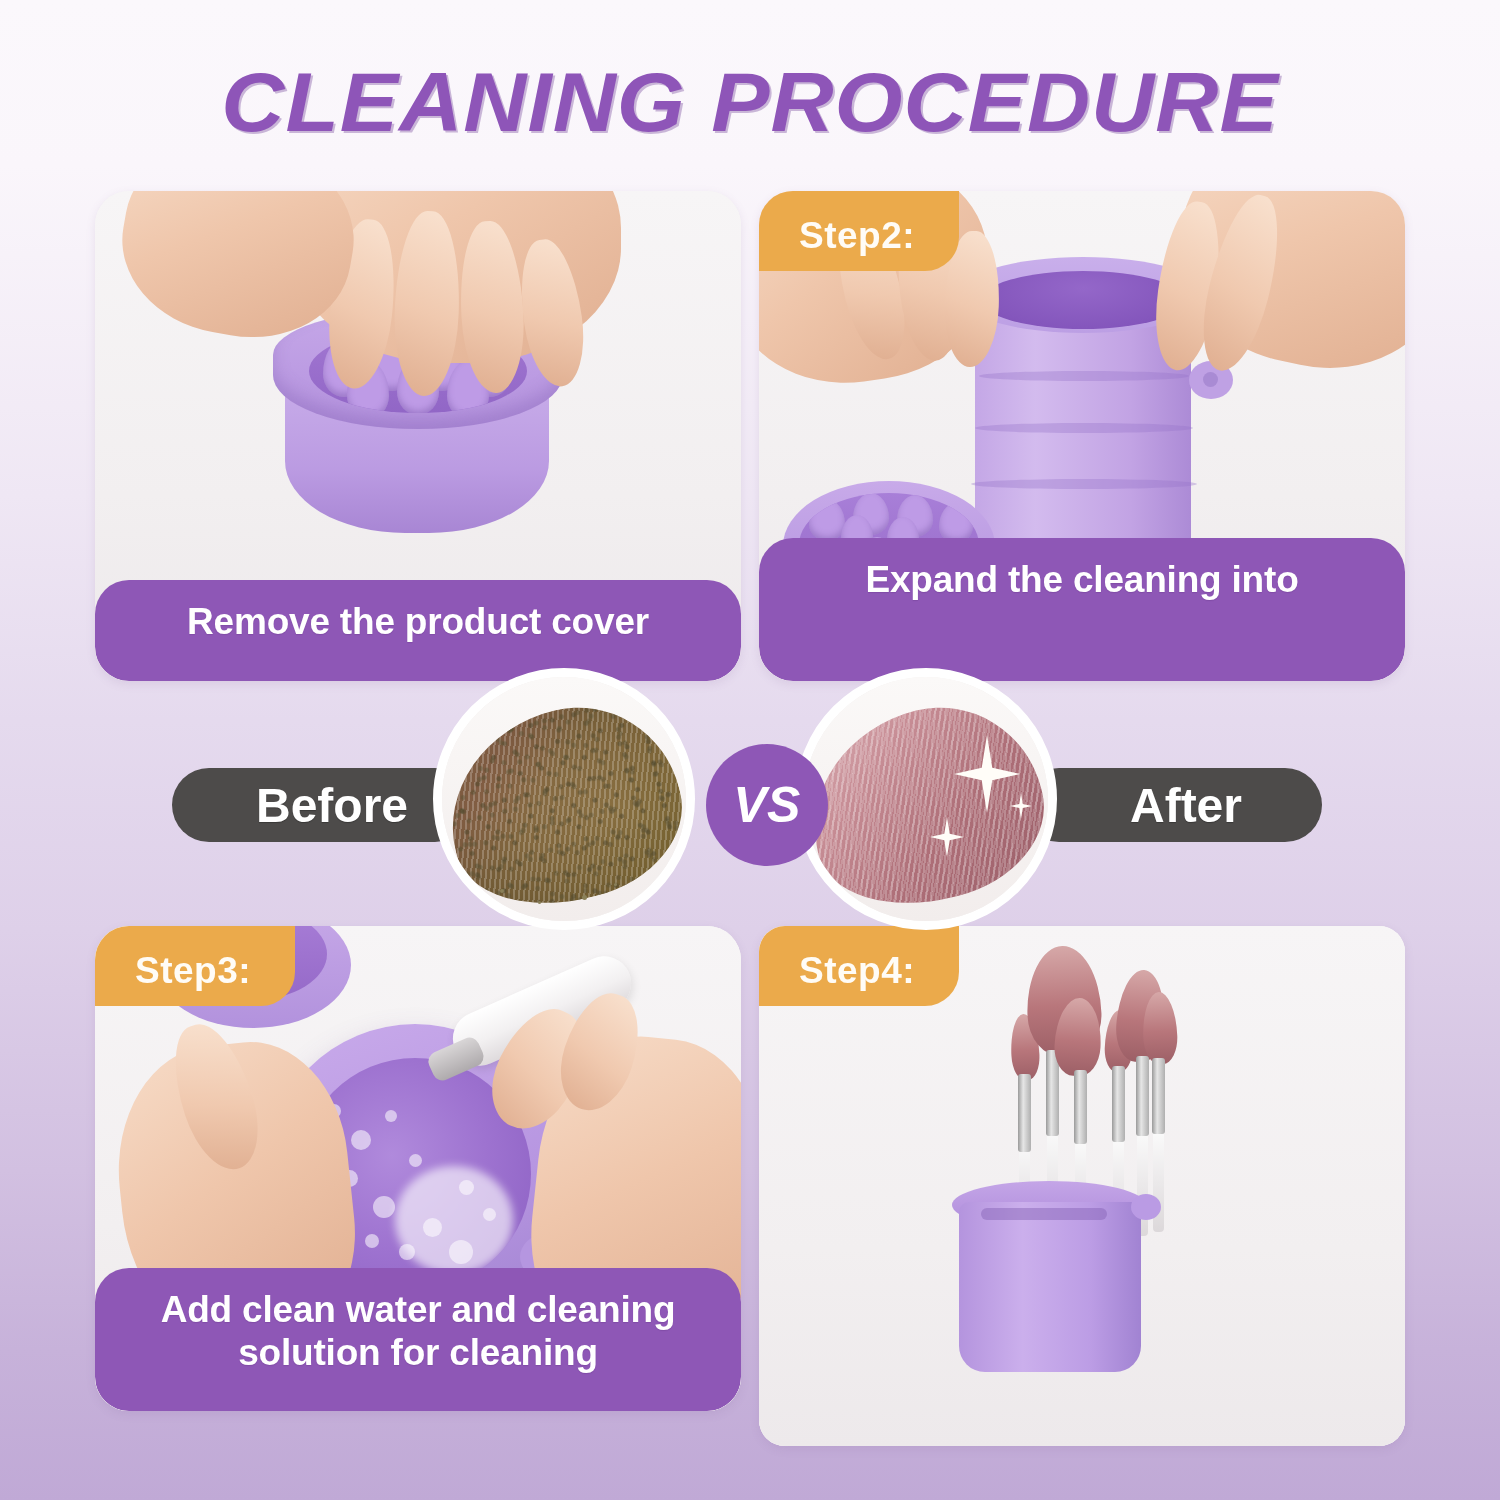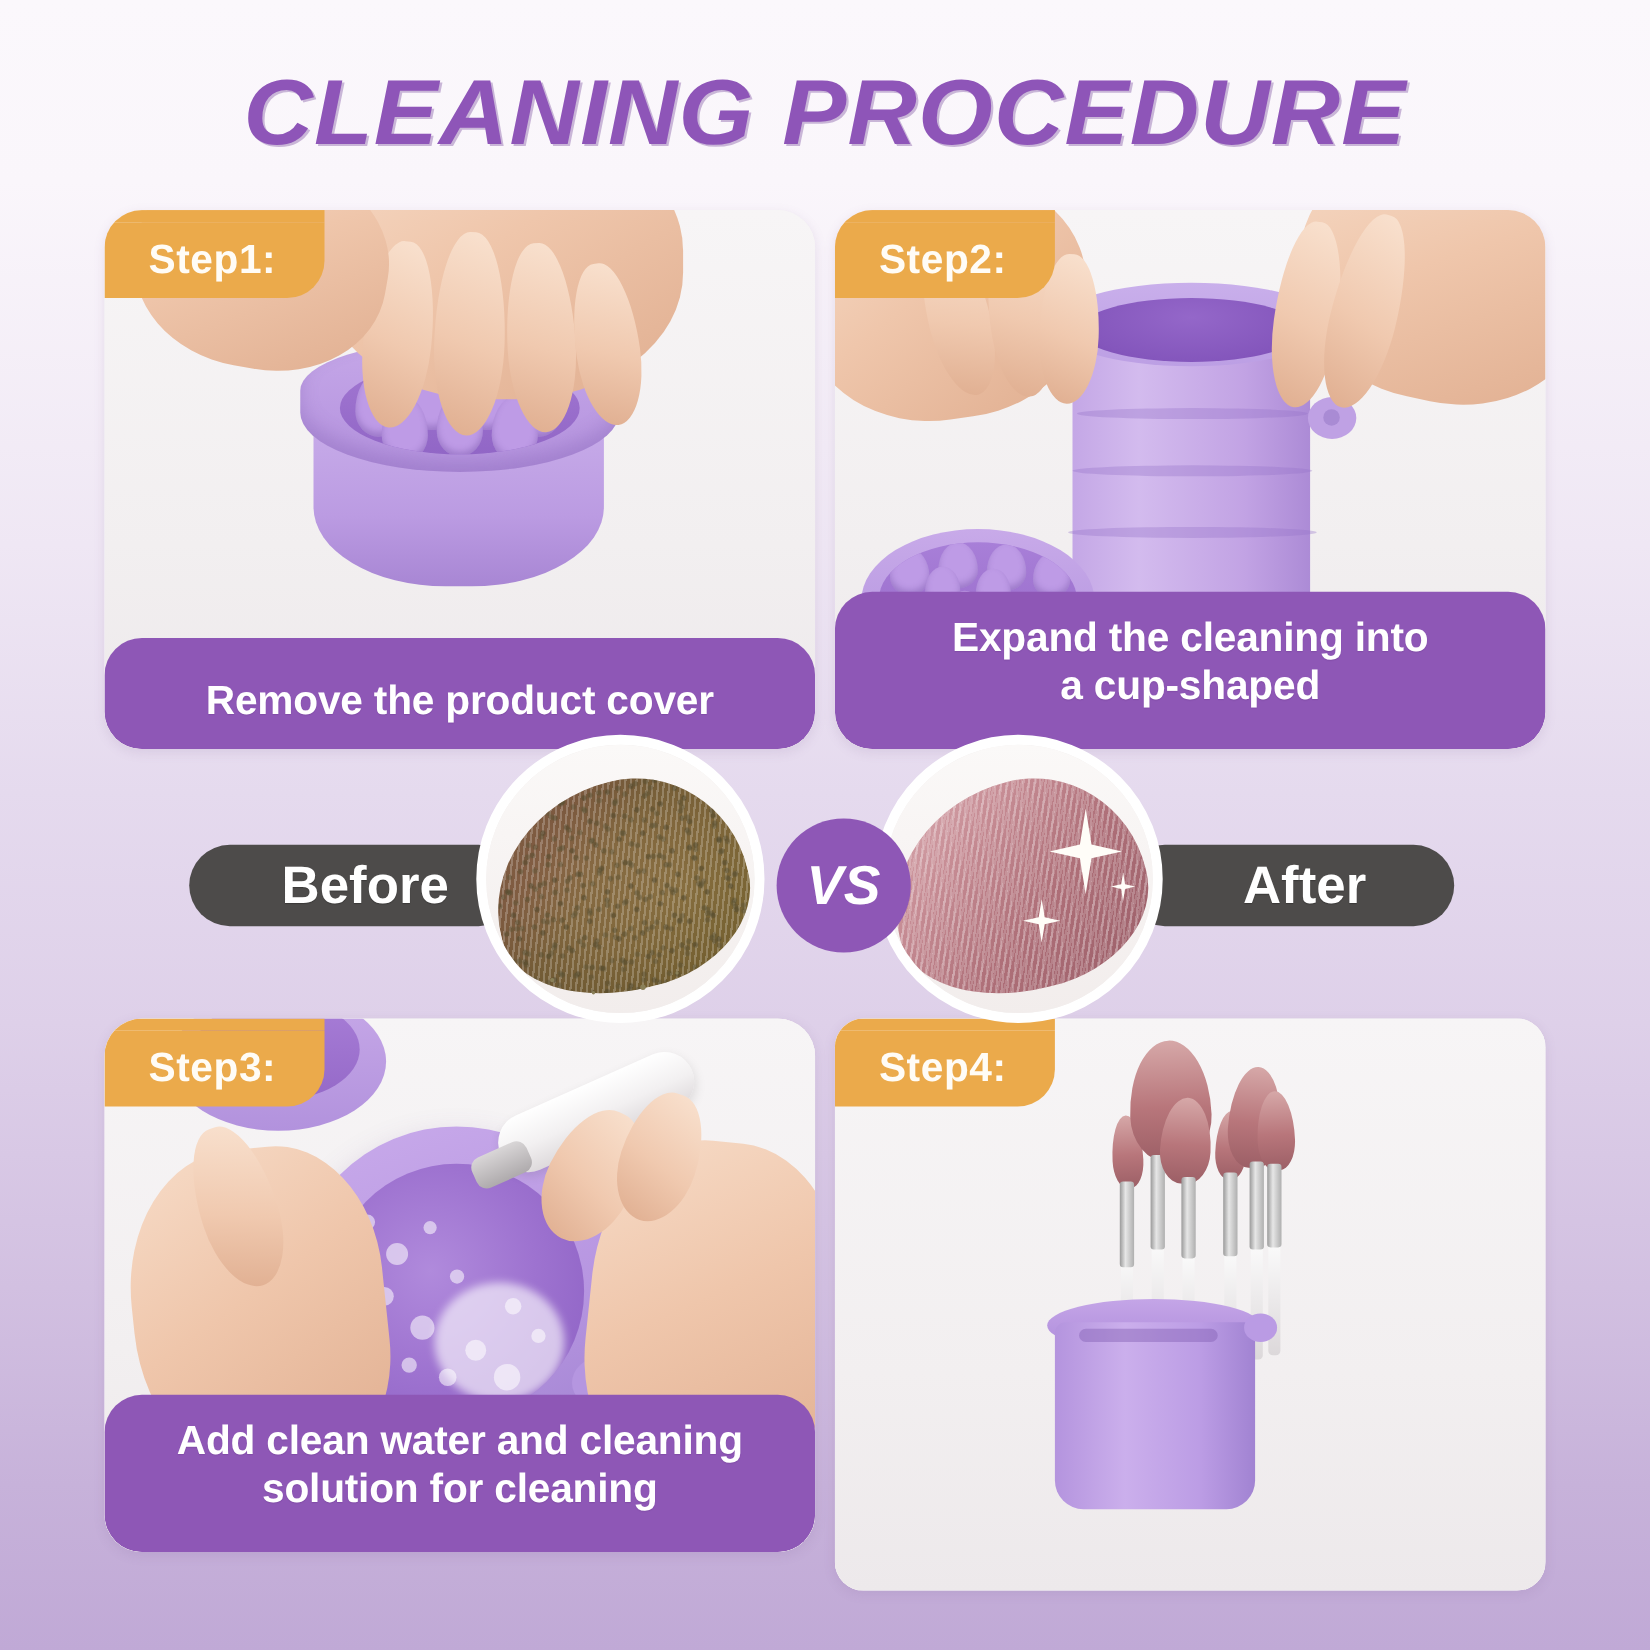--- a/index.html
+++ b/index.html
@@ -91,21 +91,21 @@
     font-size: 37px;
     font-weight: 600;
     line-height: 1.17;
     text-align: center;
     padding: 20px 24px 22px;
     border-radius: 34px 34px 34px 34px;
     z-index: 5;
     letter-spacing: -0.2px;
     text-shadow: 0 1px 1px rgba(70,30,100,.18);
   }
-  .card.c1 .caption { height: 101px; padding-top: 35px; }
+  .card.c1 .caption { height: 101px; padding-top: 20px; }
   .card.c2 .caption { height: 143px; padding-top: 20px; }
   .card.c3 .caption { height: 143px; padding-top: 20px; }
   .card.c4 .caption { height: 110px; padding-top: 30px; }
 
   .pill {
     position: absolute;
     top: 768px;
     height: 74px;
     background: #4D4B4A;
     border-radius: 38px;
@@ -322,21 +322,20 @@
 
       <div class="palm skin" style="left:196px; top:-78px; width:330px; height:250px;"></div>
       <div class="finger skin2" style="left:236px; top:28px; width:62px; height:170px; transform:rotate(6deg);"></div>
       <div class="finger skin2" style="left:300px; top:20px; width:64px; height:185px; transform:rotate(2deg);"></div>
       <div class="finger skin2" style="left:366px; top:30px; width:62px; height:172px; transform:rotate(-3deg);"></div>
       <div class="finger skin2" style="left:428px; top:48px; width:58px; height:148px; transform:rotate(-8deg);"></div>
       <div class="finger skin" style="left:46px; top:24px; width:190px; height:92px; border-radius:50%/50%; transform:rotate(18deg);"></div>
       <div class="palm skin" style="left:28px; top:-46px; width:230px; height:190px; transform:rotate(10deg);"></div>
     </div>
 
-    <div class="step-badge">Step1:</div>
 
     <div class="caption">
       <span>Remove the product cover</span>
     </div>
   </div>
 
   <div class="card c2">
     <div class="photo">
       <div class="bg-table"></div>
 
@@ -370,21 +369,20 @@
 
       <div class="palm skin" style="left:420px; top:-52px; width:268px; height:226px; transform:rotate(12deg);"></div>
       <div class="finger skin2" style="left:400px; top:10px; width:58px; height:170px; transform:rotate(8deg);"></div>
       <div class="finger skin2" style="left:452px; top:2px; width:60px; height:180px; transform:rotate(14deg);"></div>
     </div>
 
     <div class="step-badge">Step2:</div>
 
     <div class="caption">
       <div>Expand the cleaning into</div>
-      <div>a cup-shaped</div>
     </div>
   </div>
 
   <div class="card c3">
     <div class="photo">
       <div class="bg-table"></div>
 
       <div style="position:absolute;left:60px;top:-24px;width:196px;height:126px;background:linear-gradient(180deg,#C7A9E8 0%,#B292DD 100%);border-radius:50%;"></div>
       <div style="position:absolute;left:82px;top:-18px;width:150px;height:92px;background:linear-gradient(180deg,#A87ED7 0%,#9569C8 100%);border-radius:50%;"></div>
 

